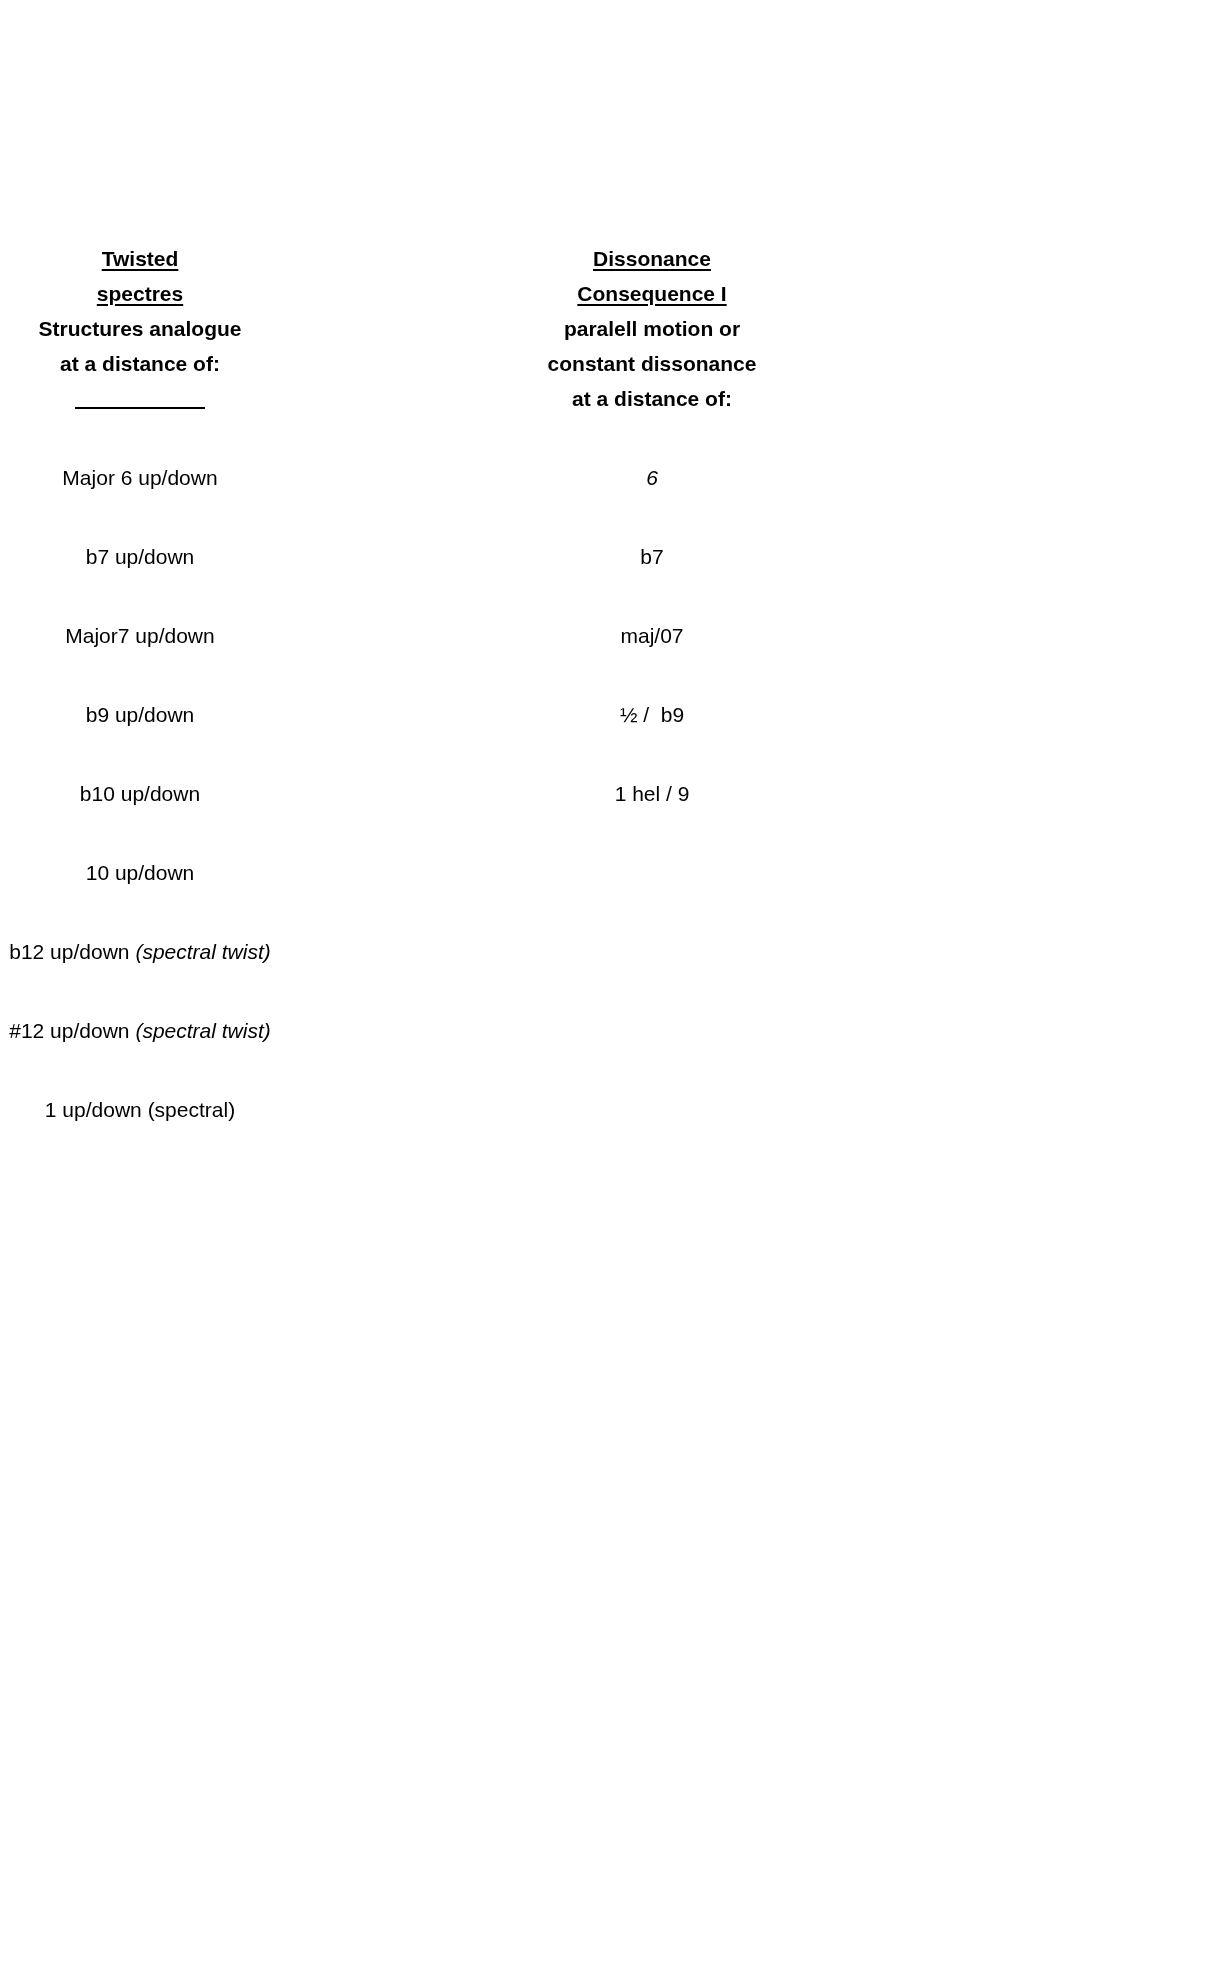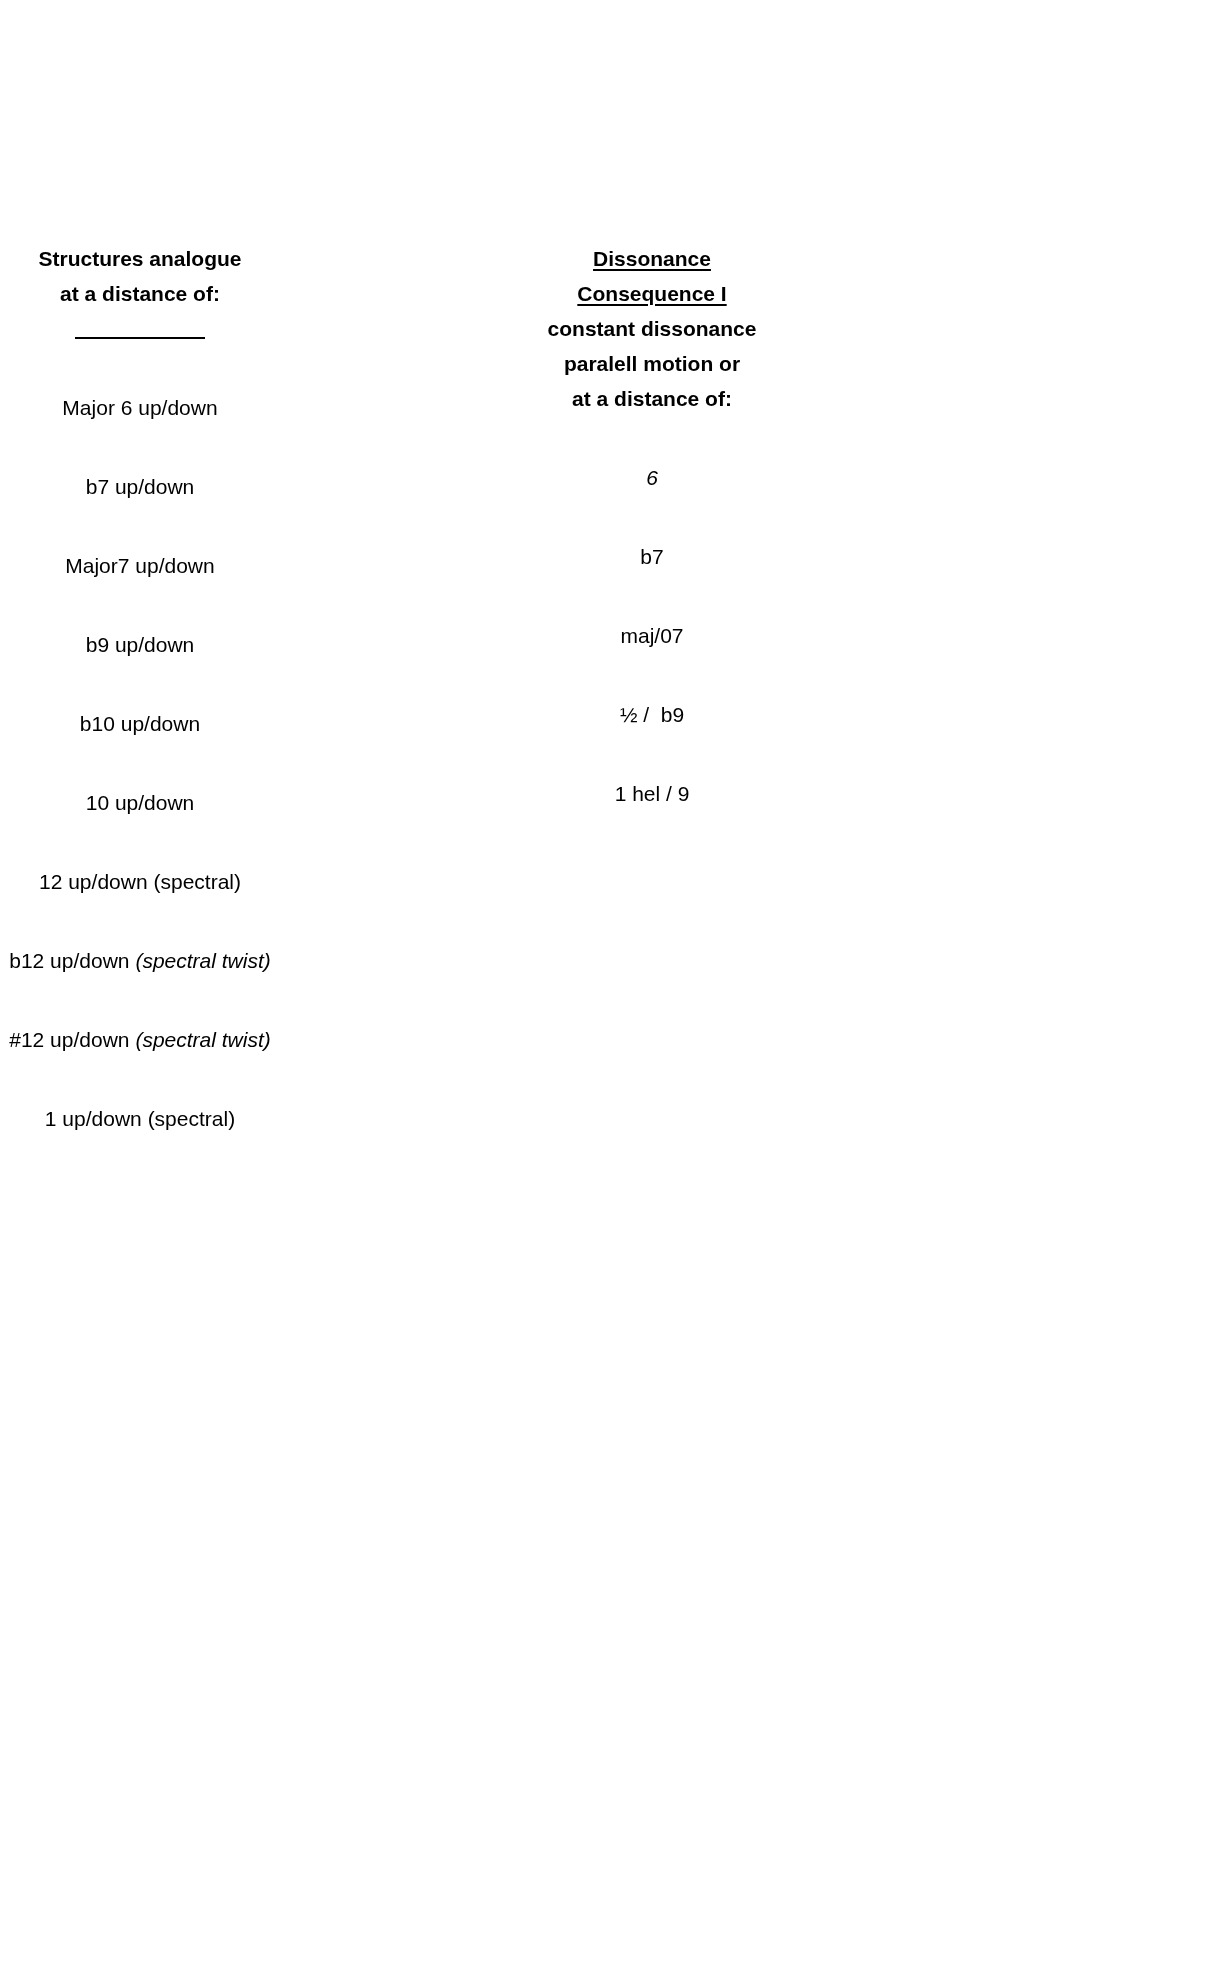--- a/index.html
+++ b/index.html
@@ -44,62 +44,67 @@
   .italic { font-style: italic; }
 </style>
 </head>
 <body>
 
 <div class="page">
 
   <section class="col col-left">
     <div>
 
+        <div class="title-line">Twisted</div>
+
+        <div class="title-line">spectres</div>
+      </div>
+    <div>
+
         <div class="sub-line">Structures analogue</div>
 
         <div class="sub-line">at a distance of:</div>
       </div>
     <div class="divider-row"></div>
     <div>
 
         <div class="item"><span>Major 6 up/down</span><span class="note"></span></div>
 
         <div class="item"><span>b7 up/down</span><span class="note"></span></div>
 
         <div class="item"><span>Major7 up/down</span><span class="note"></span></div>
 
         <div class="item"><span>b9 up/down</span><span class="note"></span></div>
 
 
         <div class="item"><span>b10 up/down</span><span class="note"></span></div>
 
         <div class="item"><span>10 up/down</span><span class="note"></span></div>
 
-        <div class="item"><span>12 up/down</span><span class="note">(spectral)</span></div>
 
         <div class="item"><span>b12 up/down</span><span class="note italic">(spectral twist)</span></div>
 
         <div class="item"><span>#12 up/down</span><span class="note italic">(spectral twist)</span></div>
 
         <div class="item"><span>1 up/down</span><span class="note">(spectral)</span></div>
       </div>
   </section>
 
   <section class="col col-right">
     <div>
 
         <div class="title-line">Dissonance</div>
 
         <div class="title-line">Consequence I</div>
       </div>
     <div>
 
+        <div class="sub-line">paralell motion or</div>
+
         <div class="sub-line">constant dissonance</div>
-
-        <div class="sub-line">paralell motion or</div>
 
         <div class="sub-line">at a distance of:</div>
       </div>
     <div>
 
         <div class="item italic">6</div>
 
         <div class="item">b7</div>
 
         <div class="item">maj/07</div>

